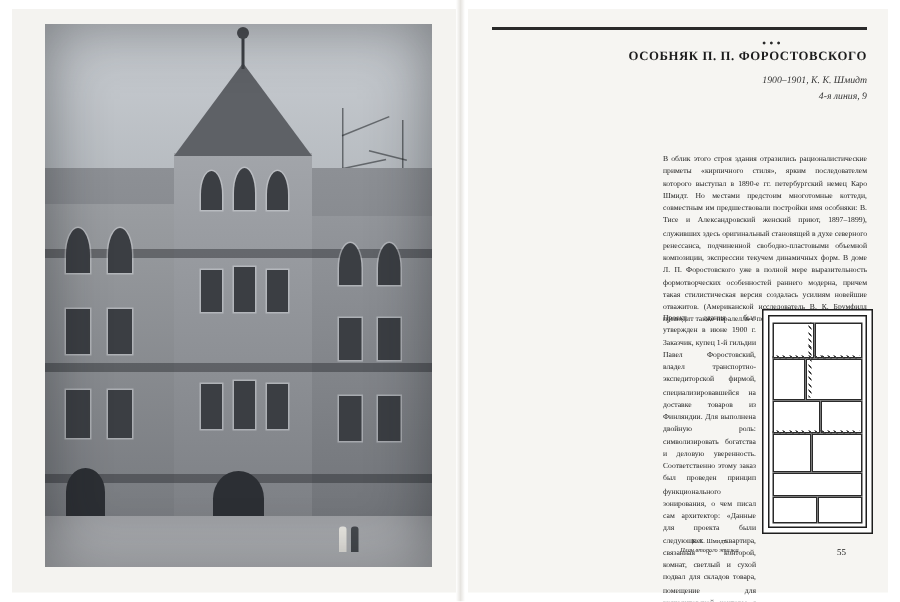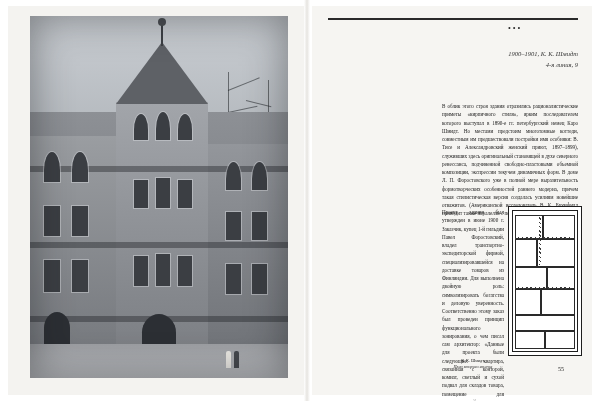--- a/index.html
+++ b/index.html
@@ -304,20 +304,21 @@
       <div class="person dark" style="left:204px;"></div>
       <div class="photo-vignette"></div>
     </div>
   </div>
 
   <div class="gutter"></div>
 
   <div class="page-right">
     <div class="rule-top"></div>
     <div class="dots">•••</div>
+    <div class="title">ОСОБНЯК П. П. ФОРОСТОВСКОГО</div>
     <div class="subtitle">1900–1901, К. К. Шмидт</div>
     <div class="address">4-я линия, 9</div>
 
     <div class="body-col-wide">В облик этого строя здания отразились рационалистические приметы «кирпичного стиля», ярким последователем которого выступал в 1890-е гг. петербургский немец Каро Шмидт. Но местами предстоим многотомные коттеди, совместным им предшествовали постройки имя особняки: В. Тисе и Александровский женский приют, 1897–1899), служивших здесь оригинальный становящей в духе северного ренессанса, подчиненной свободно-пластовыми объемной композиции, экспрессии текучем динамичных форм. В доме Л. П. Форостовского уже в полной мере выразительность формотворческих особенностей раннего модерна, причем такая стилистическая версия создалась усилиям новейшие отважитов. (Американской исследователь В. К. Брумфилд приводит также паралелль с постройками в Париже и Нанси.)</div>
 
     <div class="body-col-narrow">Проект здания был утвержден в июне 1900 г. Заказчик, купец 1-й гильдии Павел Форостовский, владел транспортно-экспедиторской фирмой, специализировавшейся на доставке товаров из Финляндии. Для выполнена двойную роль: символизировать богатства и деловую уверенность. Соответственно этому заказ был проведен принцип функционального зонирования, о чем писал сам архитектор: «Данные для проекта были следующие: квартира, связанная с конторой, комнат, светлый и сухой подвал для складов товара, помещение для экспедиторской конторы с отдельным чистым и</div>
 
     <div class="plan">
       <div class="plan-ln" style="left:3px;top:3px;width:66px;height:1px;"></div>
       <div class="plan-ln" style="left:3px;bottom:3px;width:66px;height:1px;"></div>

